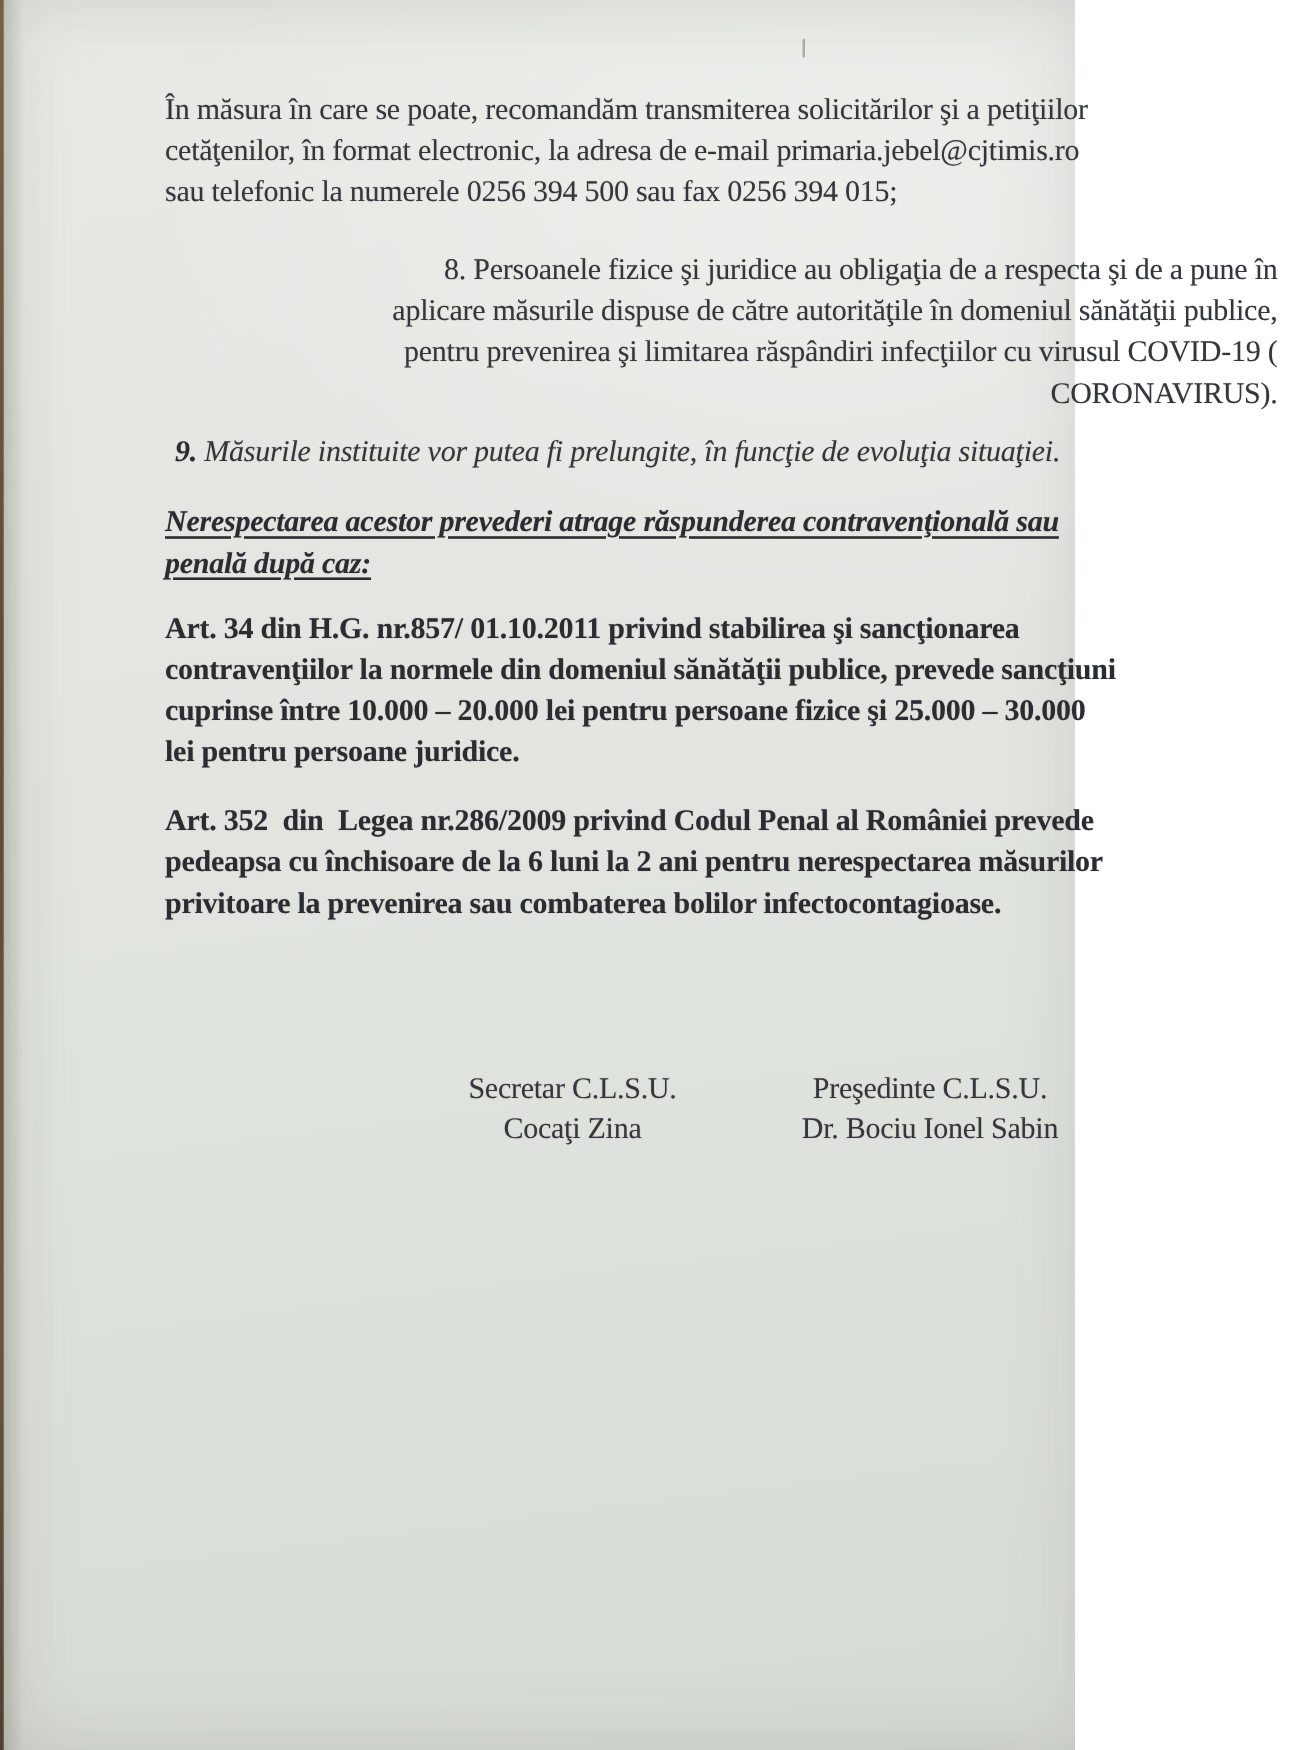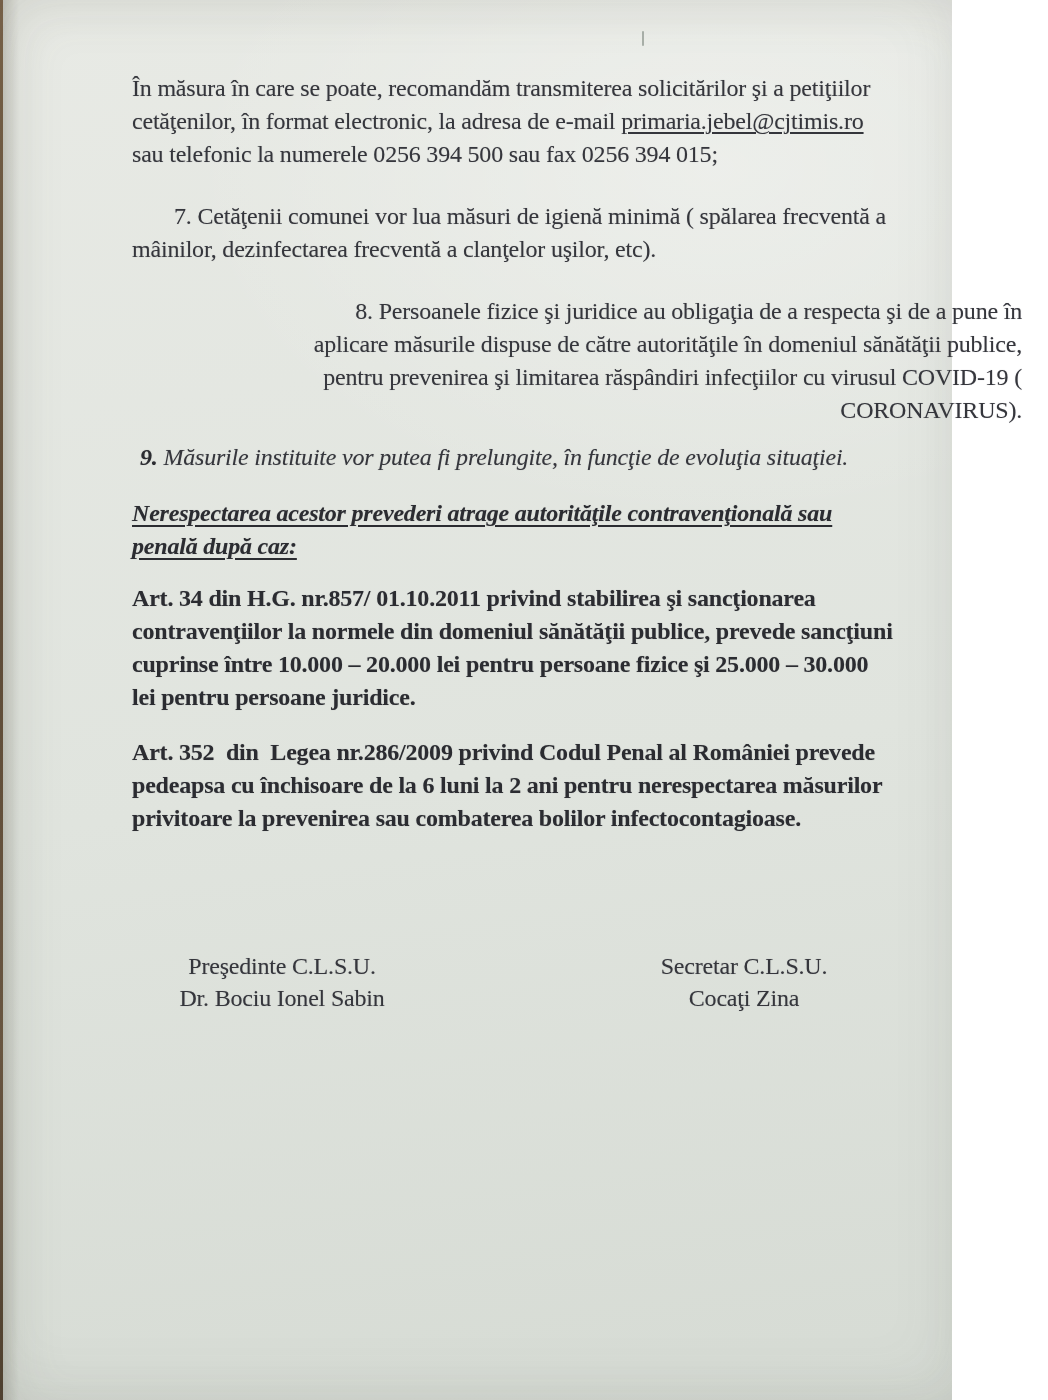--- a/index.html
+++ b/index.html
@@ -5,21 +5,21 @@
 <style>
   html, body {
     margin: 0;
     padding: 0;
     width: 1048px;
     height: 1400px;
     overflow: hidden;
   }
   .page {
     position: relative;
-    width: 952px;
+    width: 860px;
     height: 1400px;
     background:
       radial-gradient(ellipse 900px 600px at 75% 12%, rgba(255,255,255,0.28), rgba(255,255,255,0) 60%),
       linear-gradient(173deg, var(--paper-top, #e8eae5) 0%, var(--paper-mid, #e0e4de) 55%, var(--paper-bottom, #d6dbd4) 100%);
   }
   
   .vignette {
     position: absolute; inset: 0;
     box-shadow: inset 18px 10px 50px rgba(95, 95, 80, 0.10), inset -6px -14px 60px rgba(90, 95, 85, 0.08);
     pointer-events: none;
@@ -61,21 +61,20 @@
   .bold { font-weight: bold; color: var(--ink-bold, #2b2c31); }
   .warning-text {
     font-weight: bold;
     font-style: italic;
     color: var(--ink-bold, #2b2c31);
     text-decoration: underline;
     text-decoration-thickness: 2px;
     text-underline-offset: 4px;
   }
   .email-link {
-    text-decoration: underline;
     text-decoration-thickness: 1.5px;
     text-underline-offset: 3px;
     text-align: right;
   }
   .signatures {
     display: flex;
     margin-top: 115px;
     white-space: normal;
     line-height: 32px;
   }
@@ -91,48 +90,46 @@
   <div class="left-edge"></div>
   <div class="left-shade"></div>
   <div class="top-mark"></div>
 
   <div class="doc">
 
     <p class="p-intro"><span>În măsura în care se poate, recomandăm transmiterea solicitărilor şi a petiţiilor
 cetăţenilor, în format electronic, la adresa de e-mail </span><span class="email-link">primaria.jebel@cjtimis.ro</span><span>
 sau telefonic la numerele 0256 394 500 sau fax 0256 394 015;</span></p>
 
-    <p class="p-item7">7. Cetăţenii comunei vor lua măsuri de igienă minimă ( spălarea frecventă a
-mâinilor, dezinfectarea frecventă a clanţelor uşilor, etc).</p>
 
     <p class="p-item8">8. Persoanele fizice şi juridice au obligaţia de a respecta şi de a pune în
 aplicare măsurile dispuse de către autorităţile în domeniul sănătăţii publice,
 pentru prevenirea şi limitarea răspândiri infecţiilor cu virusul COVID-19 (
 CORONAVIRUS).</p>
 
     <p class="p-item9"><span class="bold">9.</span><span> Măsurile instituite vor putea fi prelungite, în funcţie de evoluţia situaţiei.</span></p>
 
-    <p class="p-warning"><span class="warning-text">Nerespectarea acestor prevederi atrage autorităţile contravenţională sau
+    <p class="p-warning"><span class="warning-text">Nerespectarea acestor prevederi atrage răspunderea contravenţională sau
 penală după caz:</span></p>
 
     <p class="p-art34 bold">Art. 34 din H.G. nr.857/ 01.10.2011 privind stabilirea şi sancţionarea
 contravenţiilor la normele din domeniul sănătăţii publice, prevede sancţiuni
 cuprinse între 10.000 – 20.000 lei pentru persoane fizice şi 25.000 – 30.000
 lei pentru persoane juridice.</p>
 
     <p class="p-art352 bold">Art. 352  din  Legea nr.286/2009 privind Codul Penal al României prevede
 pedeapsa cu închisoare de la 6 luni la 2 ani pentru nerespectarea măsurilor
 privitoare la prevenirea sau combaterea bolilor infectocontagioase.</p>
 
     <div class="signatures">
+      <div class="sig-block sig-right">
+        <div class="sig-title">Secretar C.L.S.U.</div>
+        <div class="sig-name">Cocaţi Zina</div>
+      </div>
       <div class="sig-block sig-left">
         <div class="sig-title">Preşedinte C.L.S.U.</div>
         <div class="sig-name">Dr. Bociu Ionel Sabin</div>
-      </div>
-      <div class="sig-block sig-right">
-        <div class="sig-title">Secretar C.L.S.U.</div>
-        <div class="sig-name">Cocaţi Zina</div>
       </div>
     </div>
 
   </div>
   <div class="vignette"></div>
 </div>
 
 </body></html>

